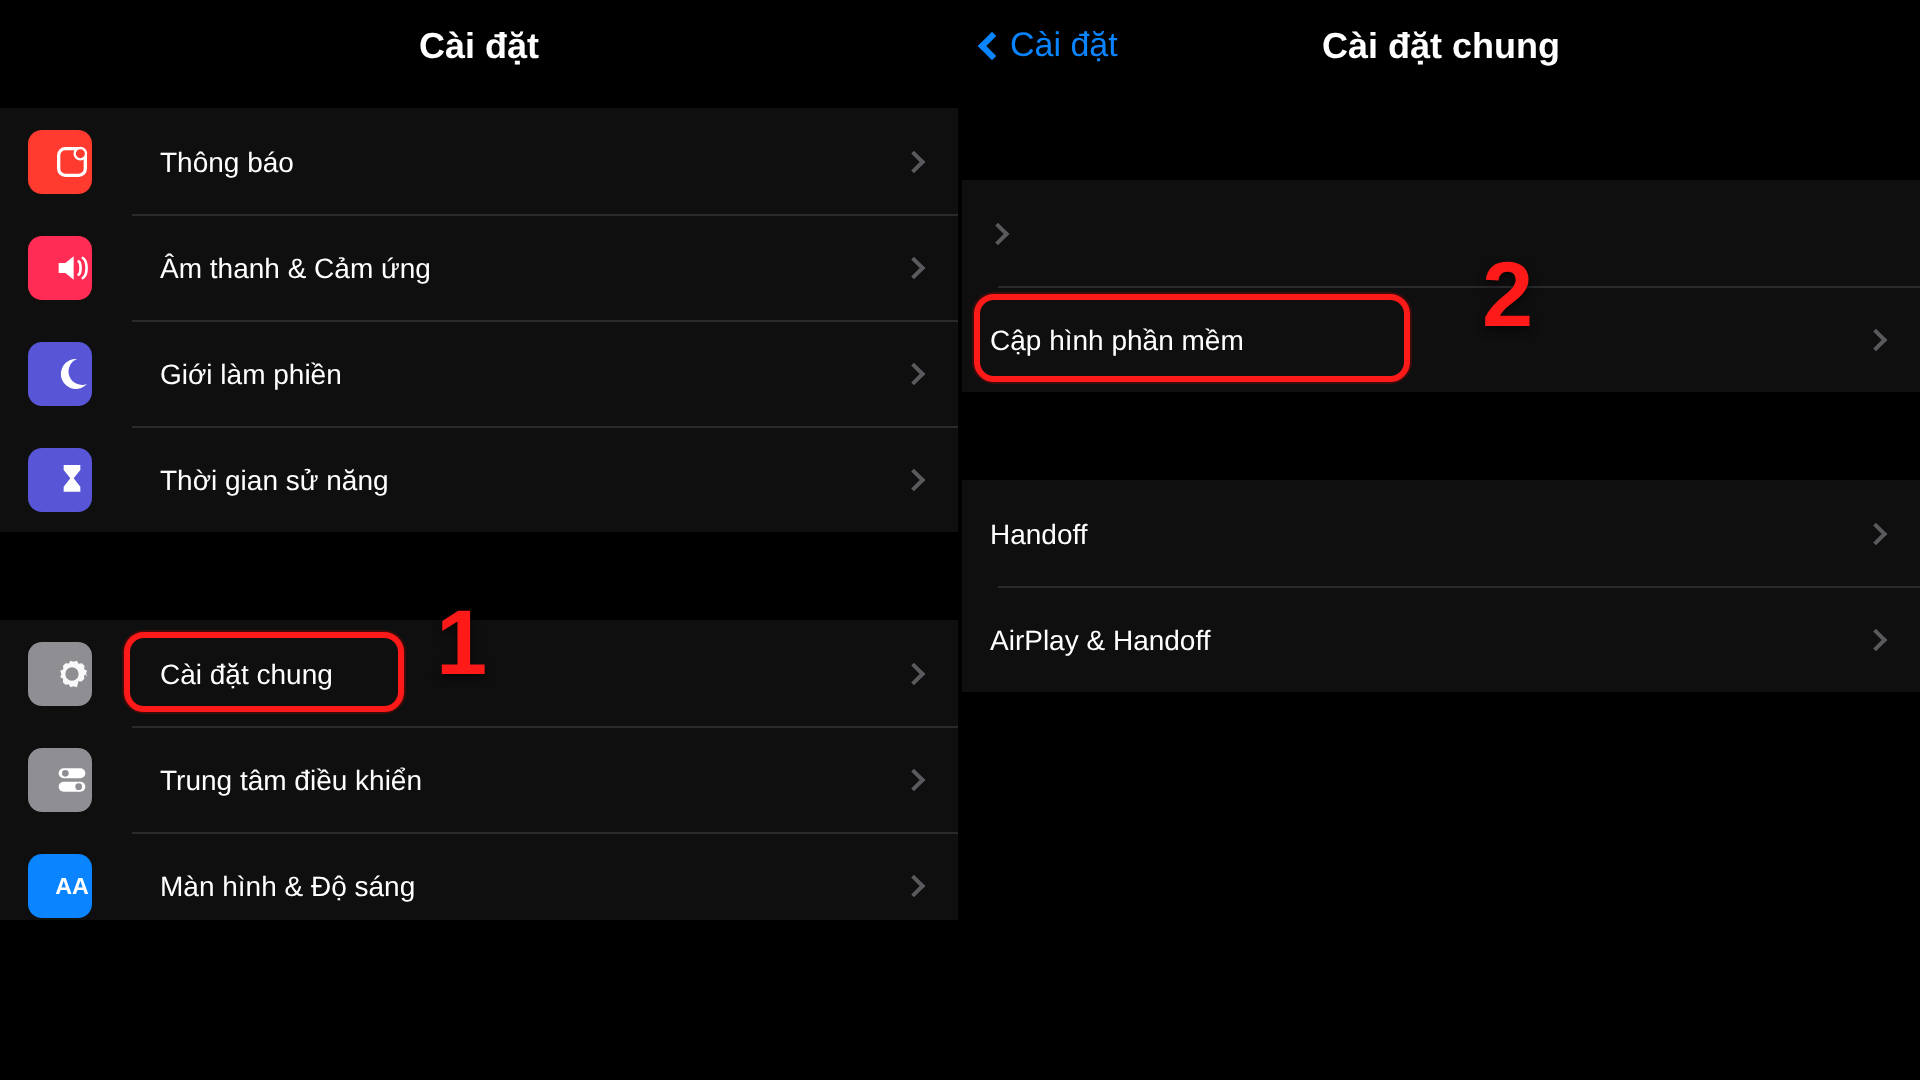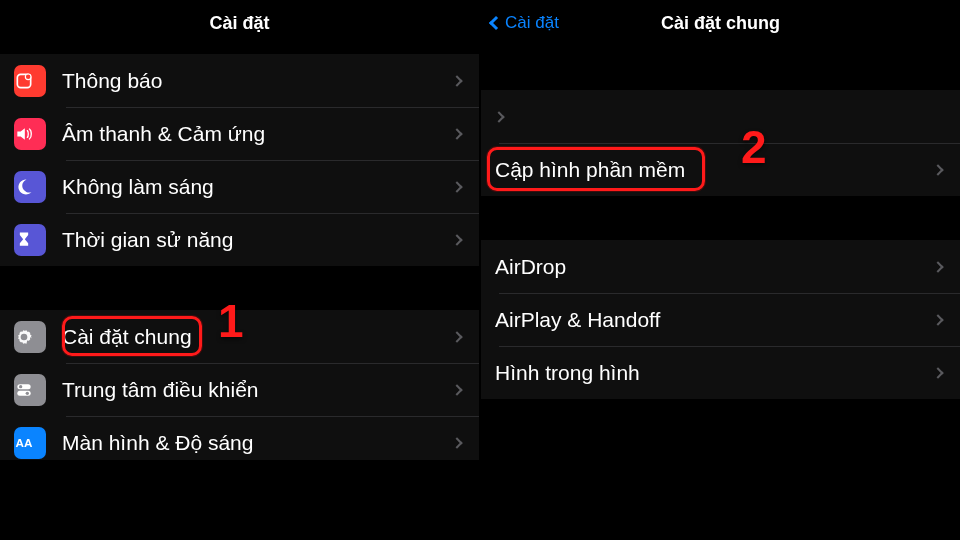--- a/index.html
+++ b/index.html
@@ -9,23 +9,23 @@
   .pane-left { border-right: 2px solid #000; }
   .titlebar { position: relative; height: 46px; display: flex; align-items: center; justify-content: center; }
   .title { color: #fff; font-size: 18px; font-weight: 600; }
   .back { position: absolute; left: 10px; top: 0; height: 46px; display: flex; align-items: center; color: #0a84ff; font-size: 17px; }
   .chev-left { display: inline-block; width: 10px; height: 10px; border-left: 3px solid #0a84ff; border-bottom: 3px solid #0a84ff; transform: rotate(45deg); margin-right: 4px; position: relative; top: 0px; }
   .group { background: #0f0f0f; margin: 8px 0 0 0; }
   .gap { height: 36px; background: #000; }
   .row { display: flex; align-items: center; height: 53px; padding: 0 14px; position: relative; }
   .row + .row::before { content: ""; position: absolute; left: 66px; right: 0; top: 0; height: 1px; background: #2a2a2c; }
   .pane-right .row + .row::before { left: 18px; }
-  .icon-wrap { width: 32px; height: 32px; border-radius: 7px; display: flex; align-items: center; justify-content: flex-start; margin-right: 16px; flex: 0 0 32px; }
+  .icon-wrap { width: 32px; height: 32px; border-radius: 7px; display: flex; align-items: center; justify-content: flex-end; margin-right: 34px; flex: 0 0 32px; }
   .icon-wrap svg { width: 20px; height: 20px; }
-  .label { color: #fff; font-size: 21px; flex: 1; }
+  .label { color: #fff; font-size: 14px; flex: 1; }
   .chev { width: 8px; height: 8px; border-top: 2px solid #5a5a5e; border-right: 2px solid #5a5a5e; transform: rotate(45deg); margin-right: 4px; }
   .hl-box { position: absolute; border: 3px solid #ff1a1a; border-radius: 10px; pointer-events: none; box-shadow: 0 0 0 1px rgba(255,0,0,.2); }
   .callout { position: absolute; color: #ff1a1a; font-size: 46px; font-weight: 800; font-family: Arial, sans-serif; text-shadow: 0 2px 4px rgba(0,0,0,.6); pointer-events: none; }
 </style>
 </head>
 <body>
 
 <div class="stage">
 
   <div class="pane pane-left">
@@ -54,21 +54,21 @@
         </div>
         <div class="label">Âm thanh &amp; Cảm ứng</div>
         <div class="chev"></div>
       </div>
       <div class="row">
         <div class="icon-wrap" style="background:#5856d6">
           <svg viewBox="0 0 24 24" fill="#fff">
               <path d="M15 3a9 9 0 1 0 6 15 8 8 0 0 1-6-15z"></path>
             </svg>
         </div>
-        <div class="label">Không làm sáng</div>
+        <div class="label">Giới làm phiền</div>
         <div class="chev"></div>
       </div>
       <div class="row">
         <div class="icon-wrap" style="background:#5856d6">
           <svg viewBox="0 0 24 24" fill="#fff">
               <path d="M7 3h10v3l-4 5 4 5v3H7v-3l4-5-4-5V3z"></path>
             </svg>
         </div>
         <div class="label">Thời gian sử năng</div>
         <div class="chev"></div>
@@ -160,29 +160,25 @@
         <div class="label">Cập hình phần mềm</div>
         <div class="chev"></div>
         <div class="hl-box" style="left:6px; top:4px; width:218px; height:44px;"></div>
       </div>
     </div>
 
     <div class="gap"></div>
 
     <div class="group">
       <div class="row">
-        <div class="label">AirDrop</div>
+        <div class="label">Handoff</div>
         <div class="chev"></div>
       </div>
       <div class="row">
         <div class="label">AirPlay &amp; Handoff</div>
-        <div class="chev"></div>
-      </div>
-      <div class="row">
-        <div class="label">Hình trong hình</div>
         <div class="chev"></div>
       </div>
     </div>
 
     <div class="gap"></div>
 
 
     <div class="callout" style="left:260px; top:120px;">2</div>
   </div>
 

